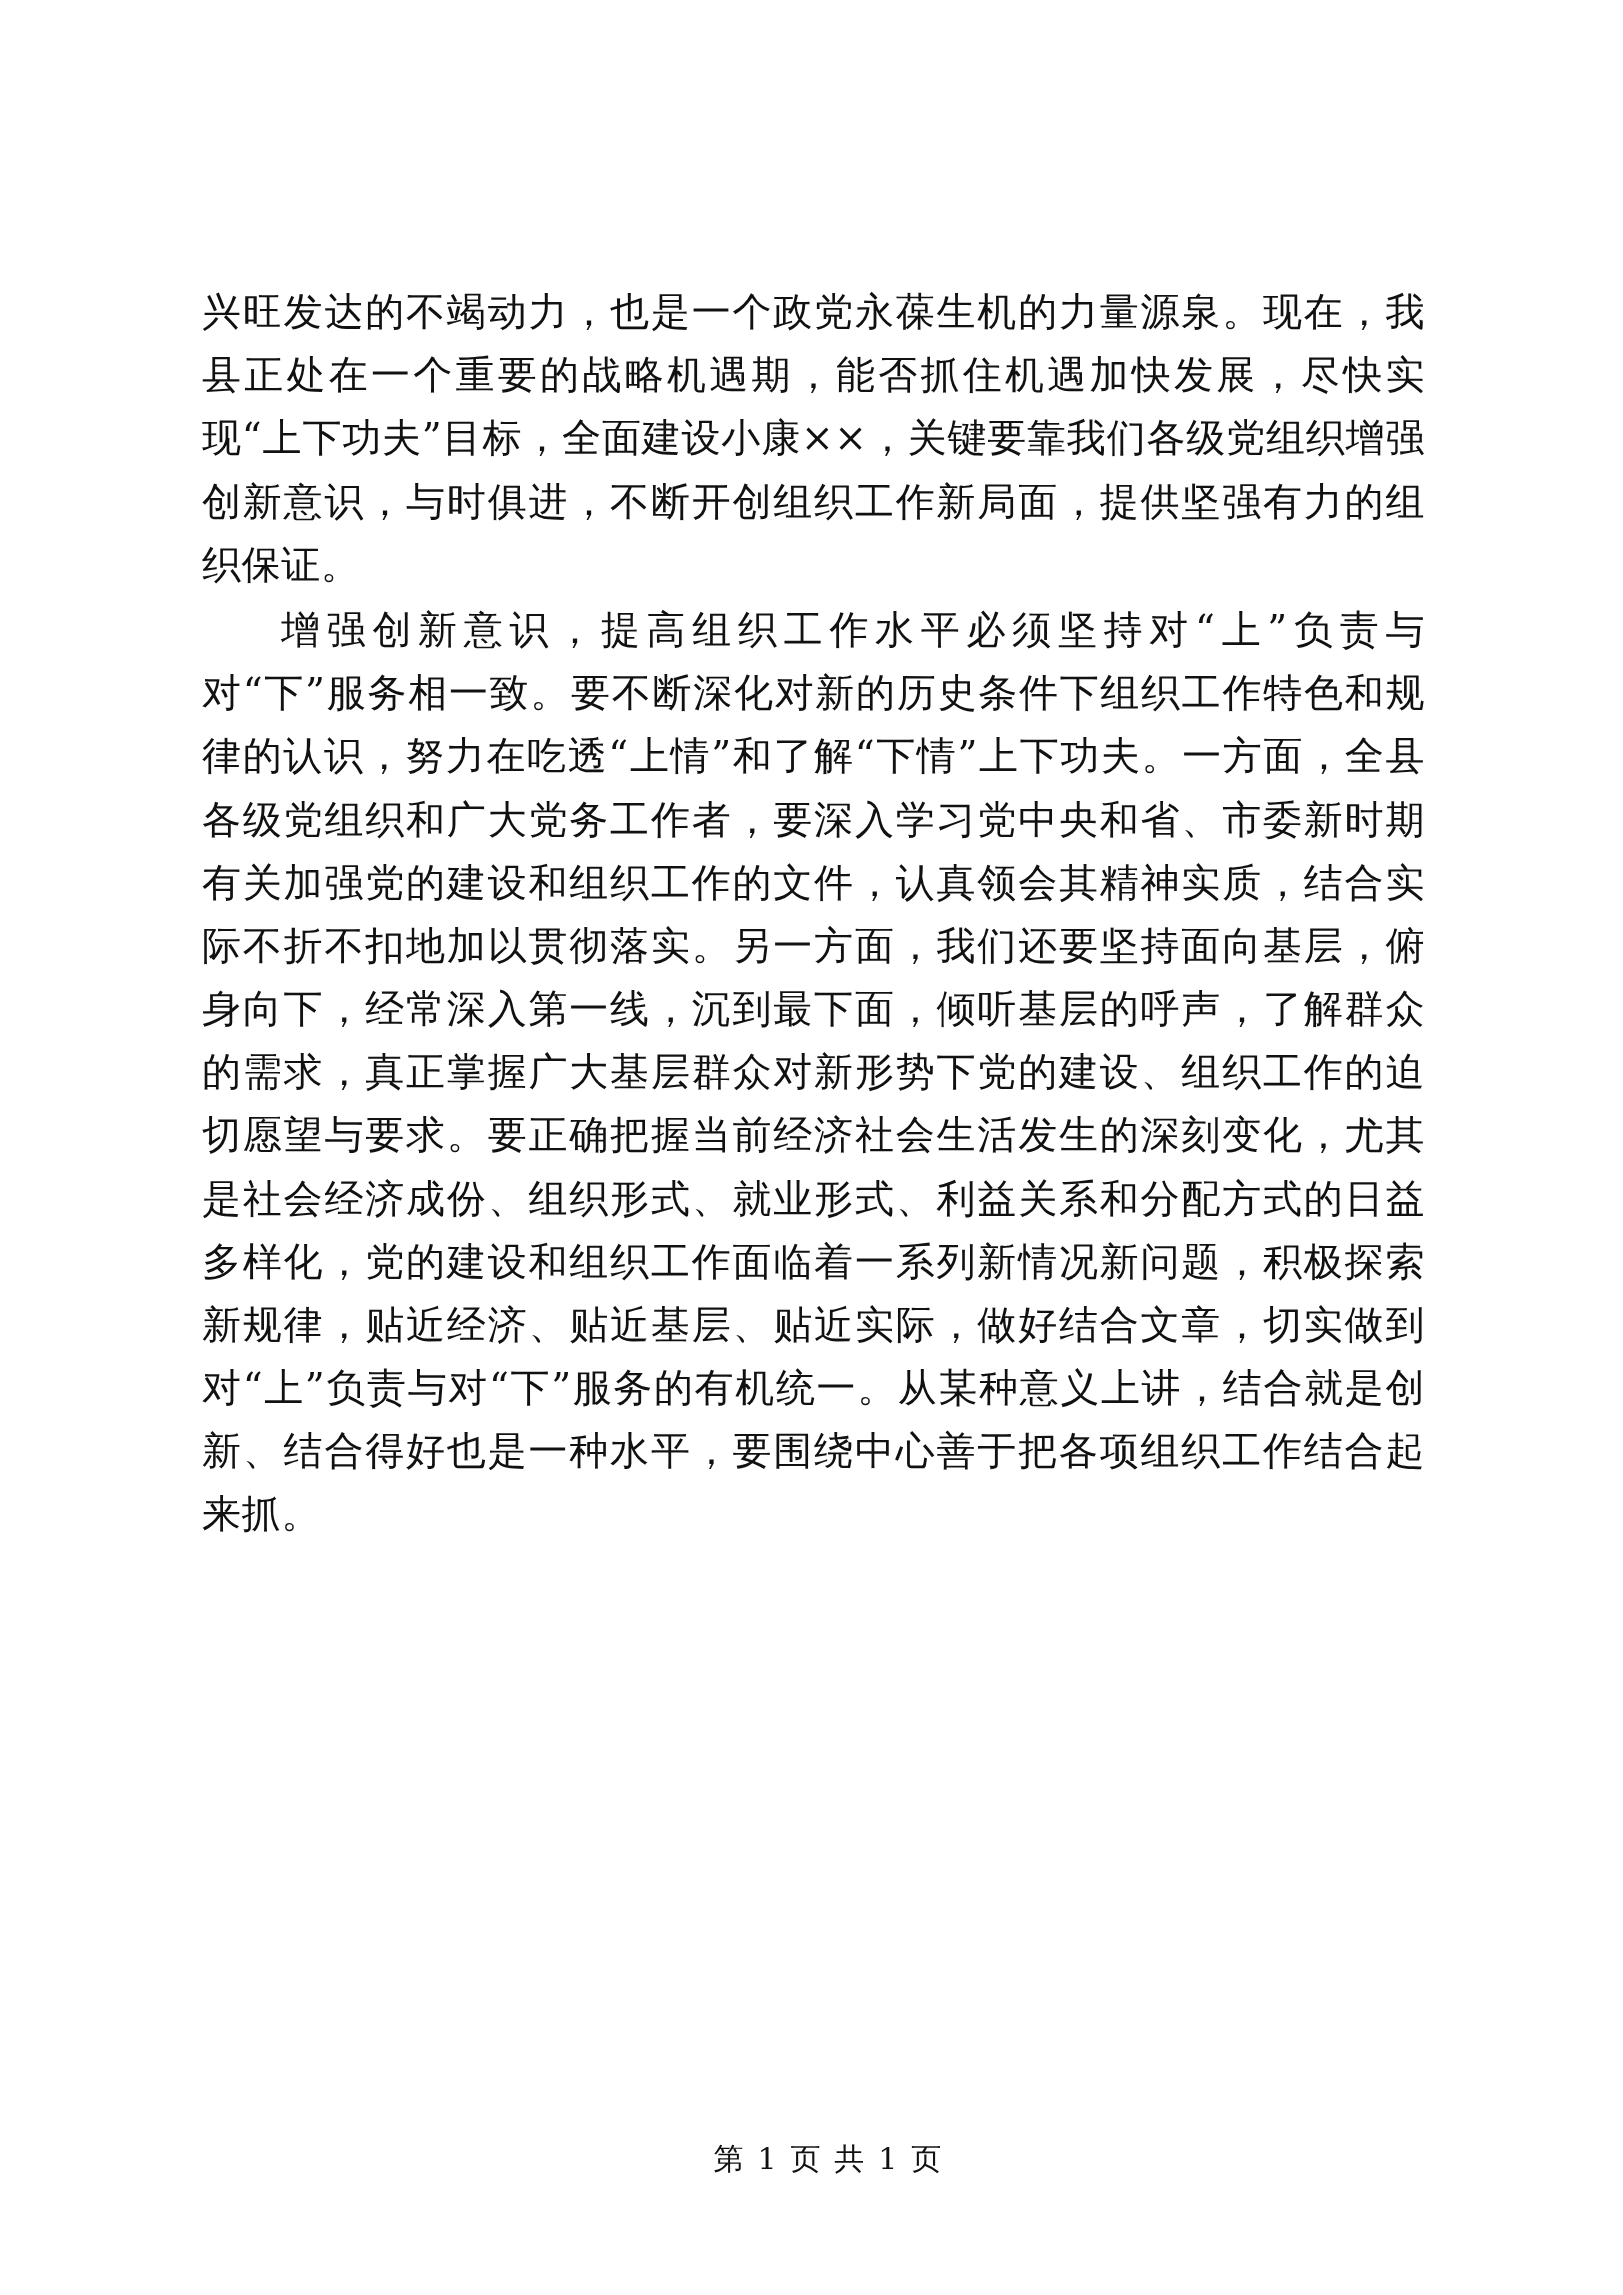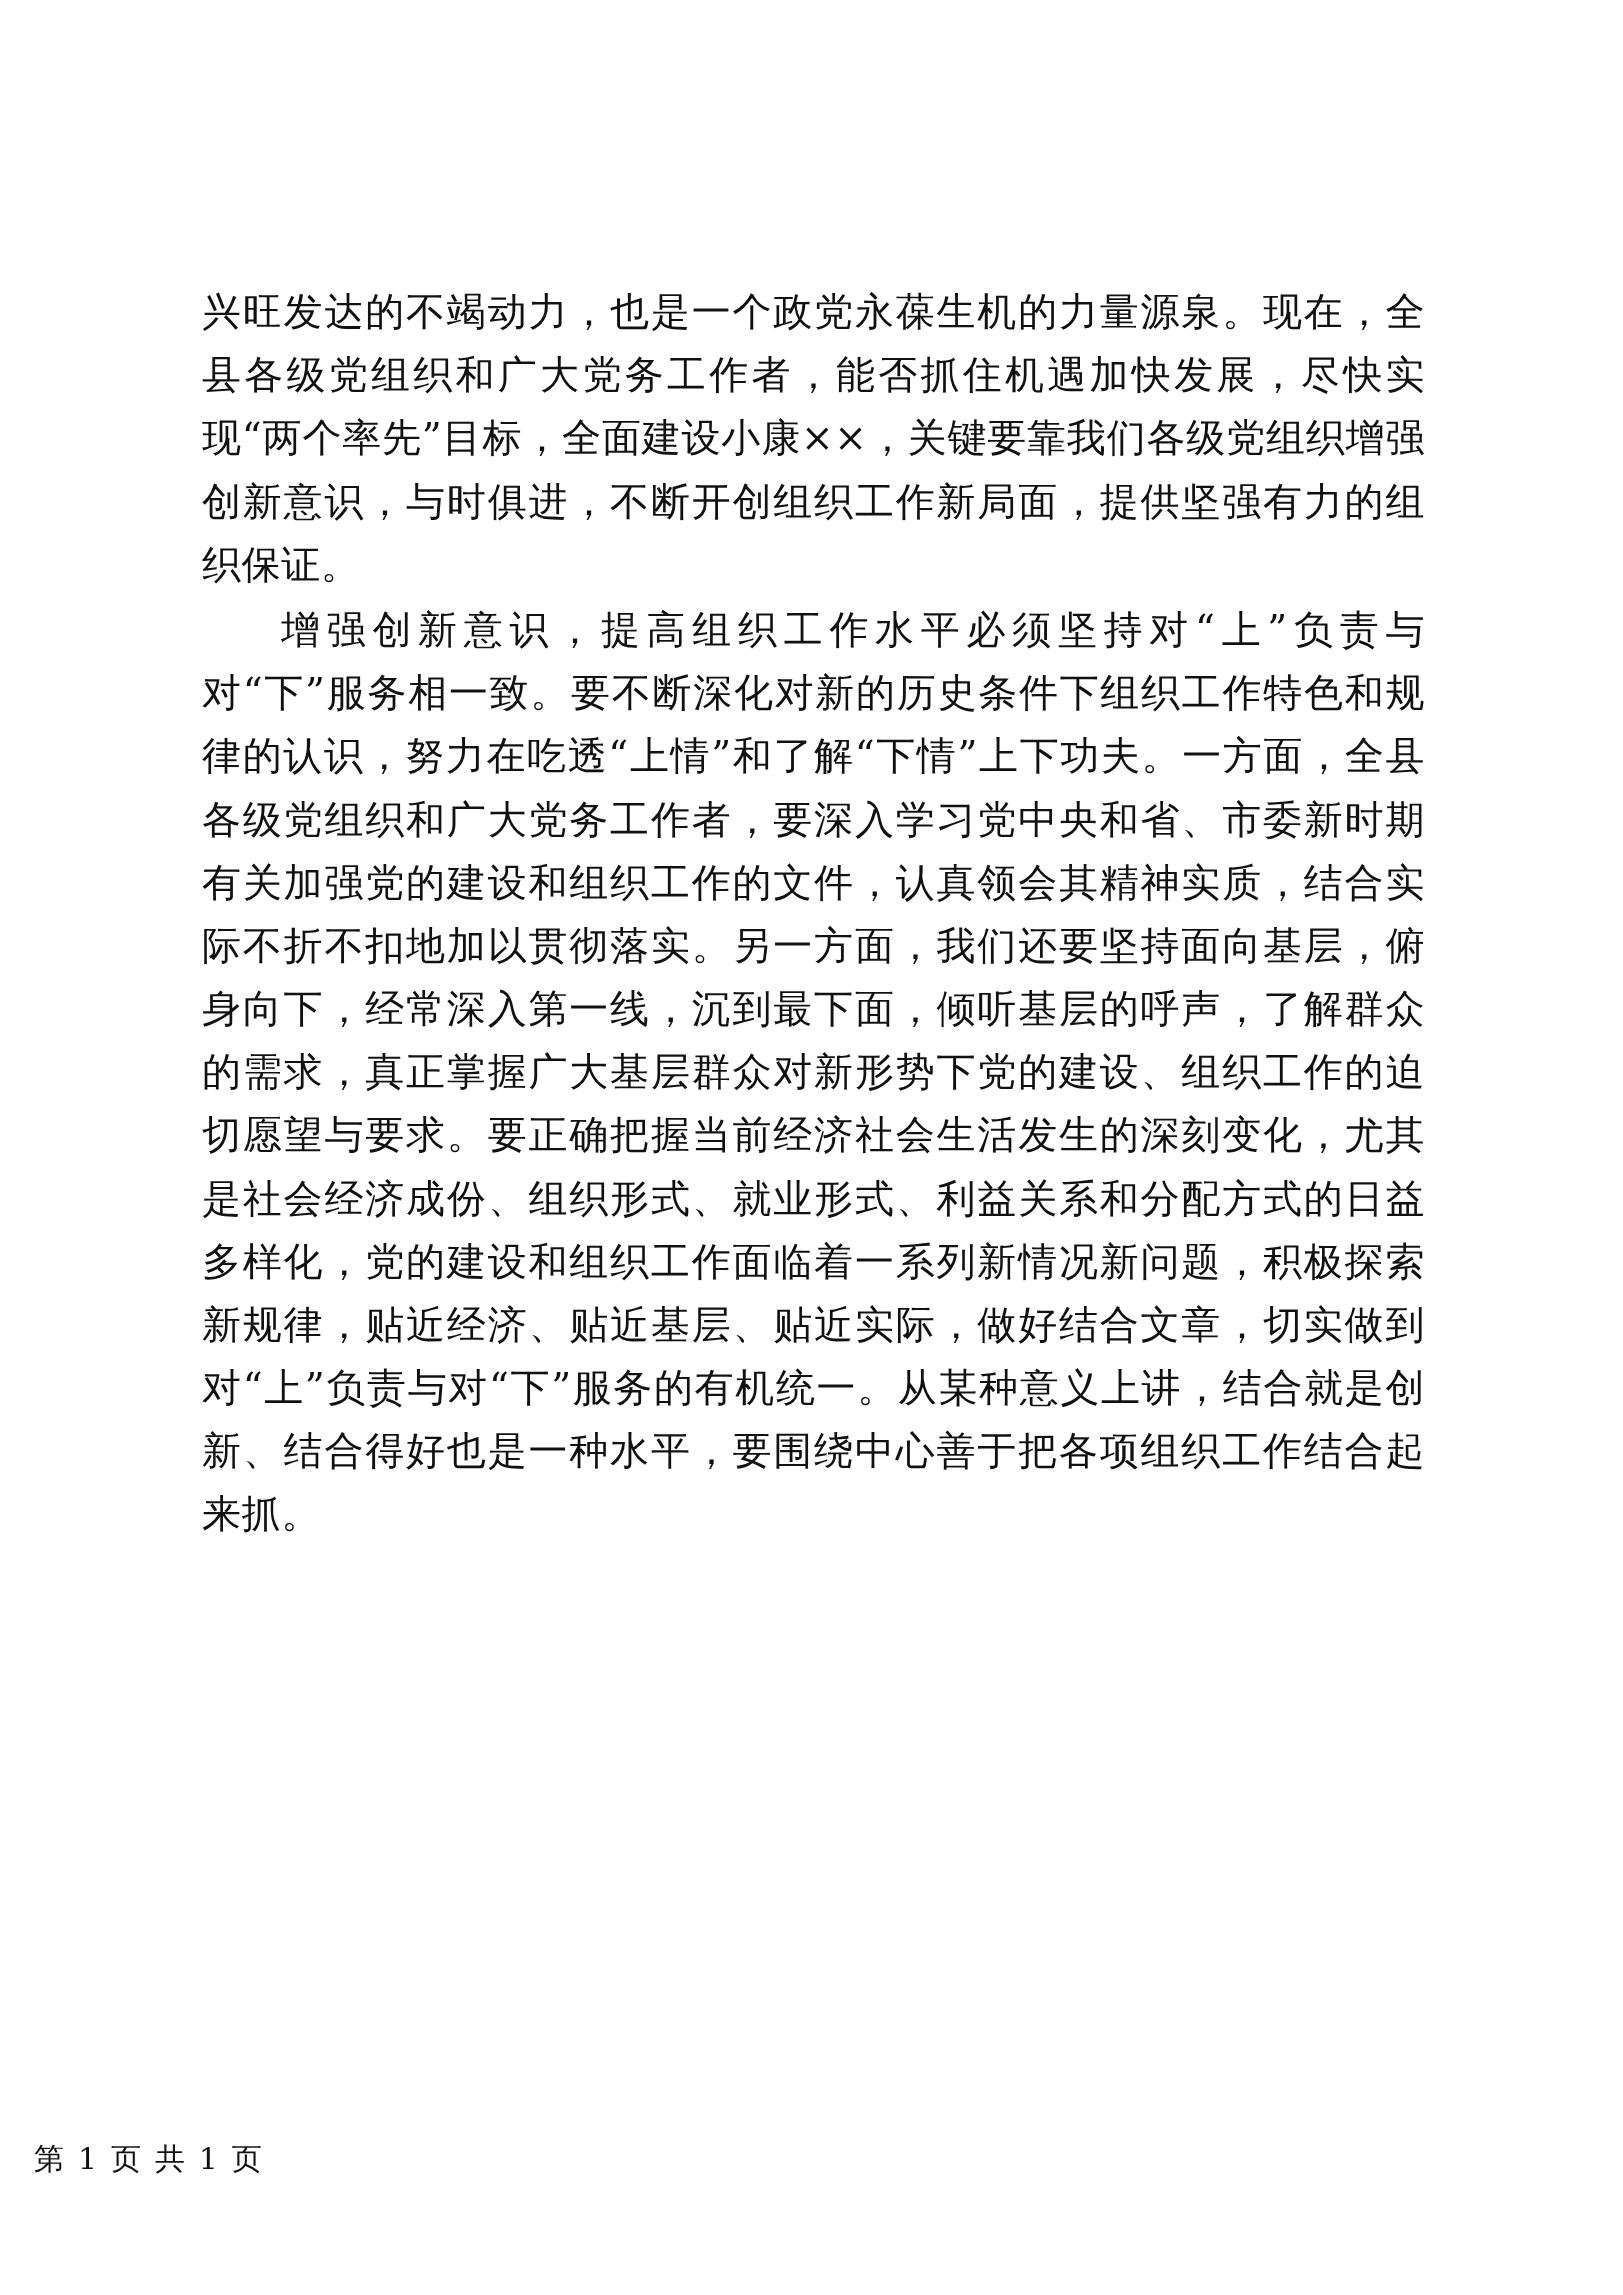--- a/index.html
+++ b/index.html
@@ -36,30 +36,31 @@
     white-space: normal;
   }
   .para.indent {
     text-indent: 79px;
   }
   .footer {
     position: absolute;
     left: 0;
     right: 0;
     bottom: 115px;
+    text-align: center;
     font-family: "DejaVu Serif", serif;
     font-size: 30px;
     color: #111111;
     letter-spacing: 2.2px;
     margin-left: 34px;
   }
 </style>
 </head>
 <body>
 
 <div class="page">
   <div class="content">
-    <p class="para">兴旺发达的不竭动力，也是一个政党永葆生机的力量源泉。现在，全县各级党组织和广大党务工作者，能否抓住机遇加快发展，尽快实现“两个率先”目标，全面建设小康××，关键要靠我们各级党组织增强创新意识，与时俱进，不断开创组织工作新局面，提供坚强有力的组织保证。</p>
+    <p class="para">兴旺发达的不竭动力，也是一个政党永葆生机的力量源泉。现在，我县正处在一个重要的战略机遇期，能否抓住机遇加快发展，尽快实现“上下功夫”目标，全面建设小康××，关键要靠我们各级党组织增强创新意识，与时俱进，不断开创组织工作新局面，提供坚强有力的组织保证。</p>
     <p class="para indent">增强创新意识，提高组织工作水平必须坚持对“上”负责与对“下”服务相一致。要不断深化对新的历史条件下组织工作特色和规律的认识，努力在吃透“上情”和了解“下情”上下功夫。一方面，全县各级党组织和广大党务工作者，要深入学习党中央和省、市委新时期有关加强党的建设和组织工作的文件，认真领会其精神实质，结合实际不折不扣地加以贯彻落实。另一方面，我们还要坚持面向基层，俯身向下，经常深入第一线，沉到最下面，倾听基层的呼声，了解群众的需求，真正掌握广大基层群众对新形势下党的建设、组织工作的迫切愿望与要求。要正确把握当前经济社会生活发生的深刻变化，尤其是社会经济成份、组织形式、就业形式、利益关系和分配方式的日益多样化，党的建设和组织工作面临着一系列新情况新问题，积极探索新规律，贴近经济、贴近基层、贴近实际，做好结合文章，切实做到对“上”负责与对“下”服务的有机统一。从某种意义上讲，结合就是创新、结合得好也是一种水平，要围绕中心善于把各项组织工作结合起来抓。</p>
   </div>
   <div class="footer">第 1 页  共 1 页</div>
 </div>
 
 
 </body></html>

